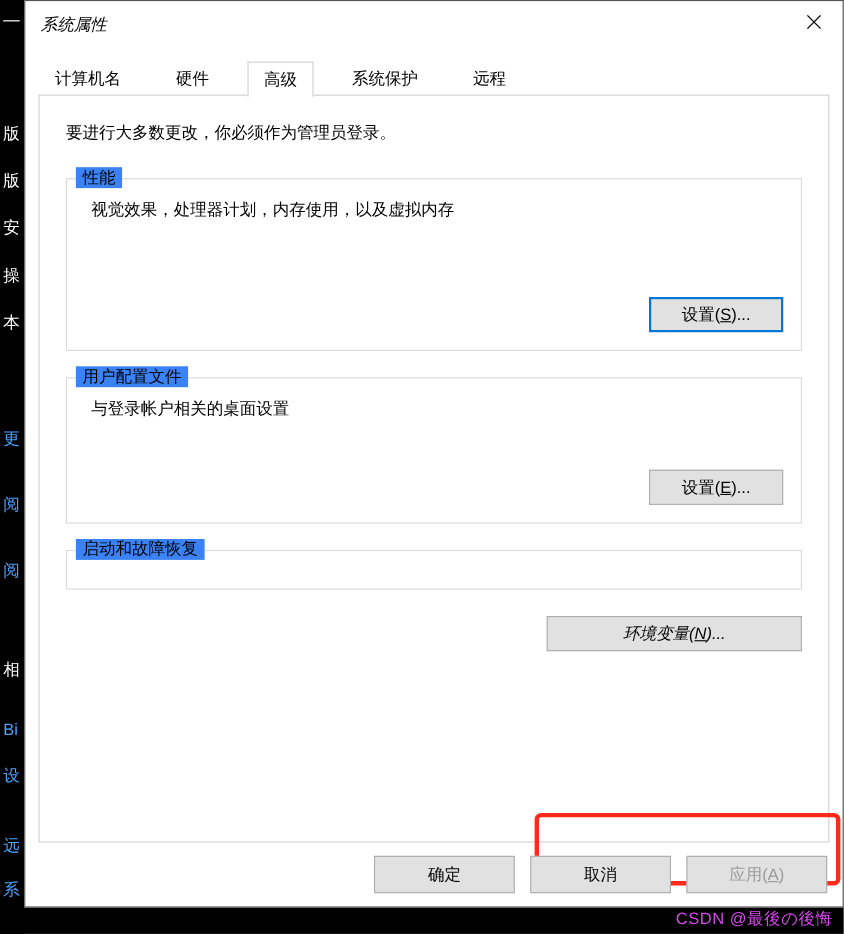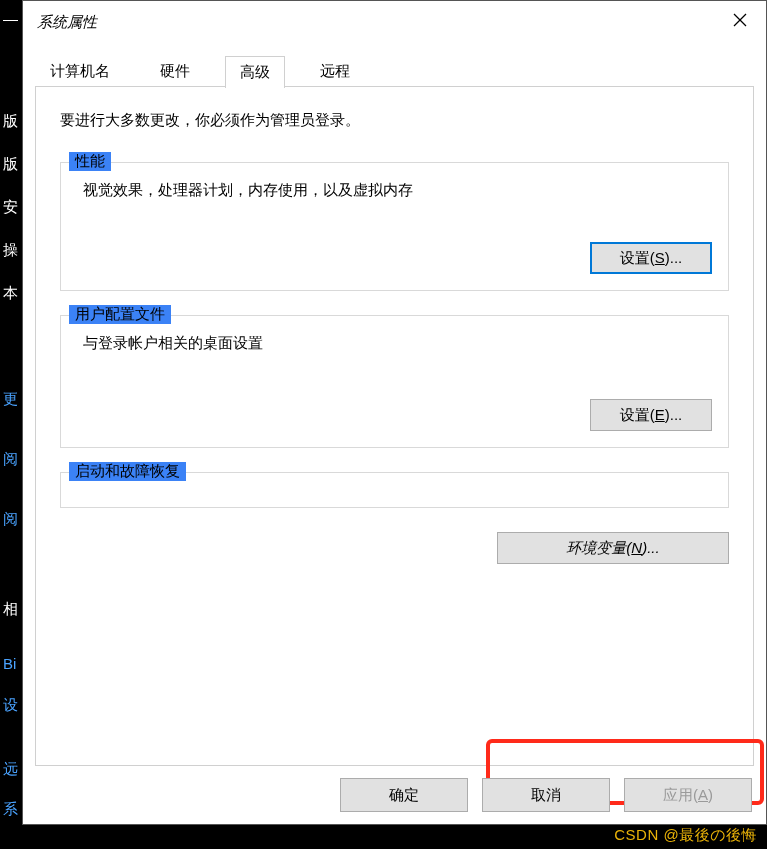--- a/index.html
+++ b/index.html
@@ -118,21 +118,21 @@
     .group-desc {
       font-size: 15px;
       margin-bottom: 18px;
       padding-left: 6px;
     }
     .group-btn-row {
       display: flex;
       justify-content: flex-end;
       margin-top: 46px;
     }
-    .group.performance .group-btn-row { margin-top: 42px; }
+    .group.performance .group-btn-row { margin-top: 70px; }
     .group.userprofile .group-btn-row { margin-top: 46px; }
     .group.startup .group-btn-row { margin-top: 46px; }
     .win-btn {
       min-width: 122px;
       height: 32px;
       background: #e1e1e1;
       border: 1px solid #acacac;
       font-size: 15px;
       font-family: inherit;
       cursor: pointer;
@@ -175,21 +175,21 @@
       gap: 14px;
     }
     .bottom-buttons .win-btn {
       min-width: 128px;
       height: 34px;
     }
     .watermark {
       position: absolute;
       right: 10px;
       bottom: 4px;
-      color: #eab308;
+      color: #d946ef;
       font-size: 15px;
       letter-spacing: 0.5px;
       pointer-events: none;
     }
     .u { text-decoration: underline; }
   </style>
 </head>
 <body>
 
 <div class="side-strip">
@@ -218,20 +218,21 @@
         <line x1="13" y1="1" x2="1" y2="13" stroke="#000" stroke-width="1.2"></line>
       </svg>
     </div>
   </div>
 
   <div class="tab-area">
     <div class="tabs">
       <div class="tab">计算机名</div>
       <div class="tab">硬件</div>
       <div class="tab active">高级</div>
+      <div class="tab">系统保护</div>
       <div class="tab">远程</div>
     </div>
 
     <div class="tab-panel">
       <div class="admin-note">要进行大多数更改，你必须作为管理员登录。</div>
 
       <fieldset class="group performance">
         <div class="group-title">性能</div>
         <div class="group-desc">视觉效果，处理器计划，内存使用，以及虚拟内存</div>
         <div class="group-btn-row">

